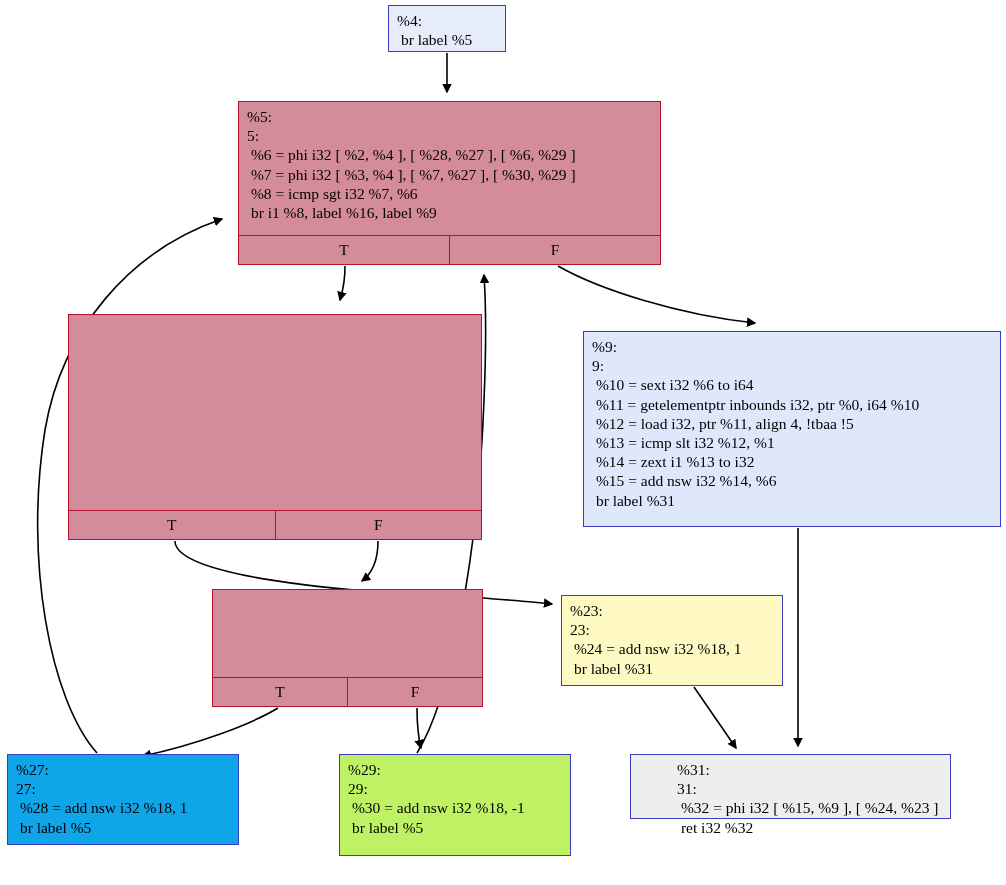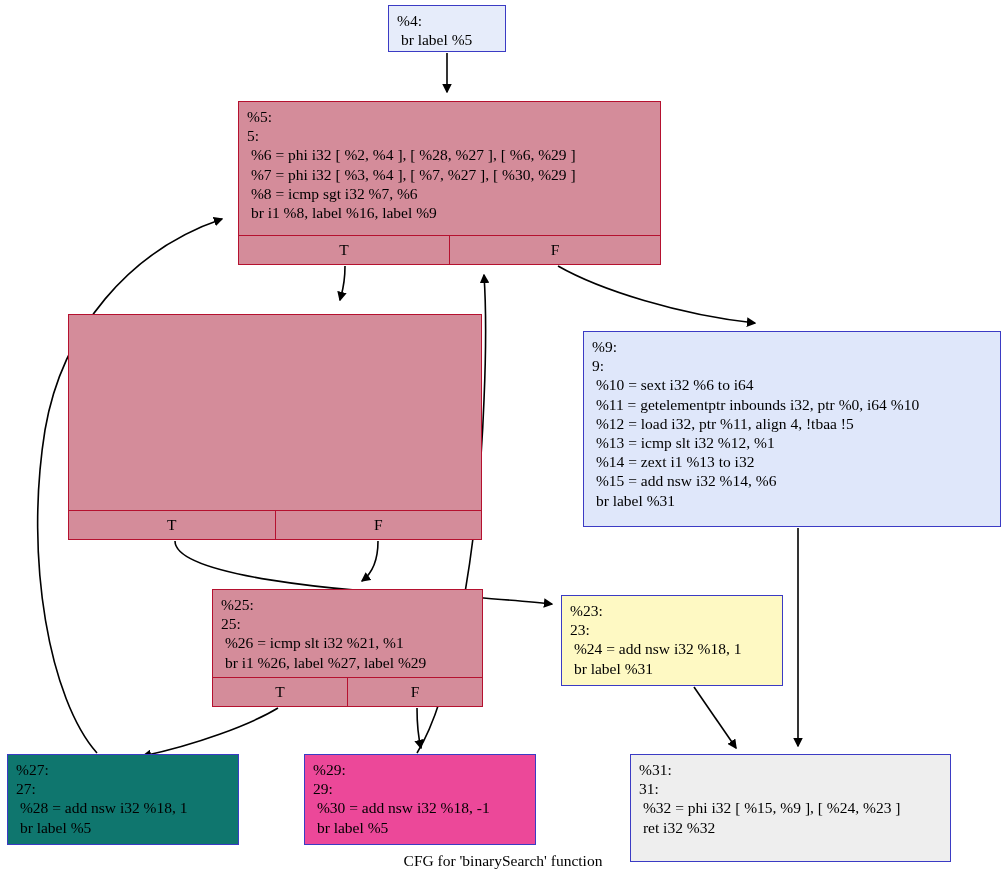--- a/index.html
+++ b/index.html
@@ -119,50 +119,45 @@
 9:
  %10 = sext i32 %6 to i64
  %11 = getelementptr inbounds i32, ptr %0, i64 %10
  %12 = load i32, ptr %11, align 4, !tbaa !5
  %13 = icmp slt i32 %12, %1
  %14 = zext i1 %13 to i32
  %15 = add nsw i32 %14, %6
  br label %31</div>
       </div>
       <div class="node-box red" style="left: 212px; top: 589px; width: 271px; height: 118px; background: rgb(212, 140, 154); border-color: rgb(181, 17, 47); position: absolute;">
-        <div class="node-body">%25:
-25:
- %26 = icmp slt i32 %21, %1
- br i1 %26, label %27, label %29</div>
         <div class="port-row" style="border-top-color: rgb(181, 17, 47); position: absolute; left: 0px; right: 0px; bottom: 0px;">
           <div class="port-cell" style="border-left-color: rgb(181, 17, 47);">T</div>
           <div class="port-cell" style="border-left-color: rgb(181, 17, 47);">F</div>
         </div>
       </div>
       <div class="node-box" style="left: 561px; top: 595px; width: 222px; height: 91px; background: #fef9c3; border-color: rgb(59, 59, 196);">
         <div class="node-body">%23:
 23:
  %24 = add nsw i32 %18, 1
  br label %31</div>
       </div>
-      <div class="node-box" style="left: 7px; top: 754px; width: 232px; height: 91px; background: #0f766e; border-color: rgb(59, 59, 196);">
+      <div class="node-box" style="left: 7px; top: 754px; width: 232px; height: 91px; background: #0ea5e9; border-color: rgb(59, 59, 196);">
         <div class="node-body">%27:
 27:
  %28 = add nsw i32 %18, 1
  br label %5</div>
       </div>
-      <div class="node-box" style="left: 304px; top: 754px; width: 232px; height: 91px; background: #ec4899; border-color: rgb(59, 59, 196);">
+      <div class="node-box" style="left: 339px; top: 754px; width: 232px; height: 102px; background: #bef264; border-color: rgb(59, 59, 196);">
         <div class="node-body">%29:
 29:
  %30 = add nsw i32 %18, -1
  br label %5</div>
       </div>
-      <div class="node-box" style="left: 630px; top: 754px; width: 321px; height: 108px; background: rgb(238, 238, 238); border-color: rgb(59, 59, 196);">
+      <div class="node-box" style="left: 630px; top: 754px; width: 321px; height: 65px; background: rgb(238, 238, 238); border-color: rgb(59, 59, 196); padding-left: 38px;">
         <div class="node-body">%31:
 31:
  %32 = phi i32 [ %15, %9 ], [ %24, %23 ]
  ret i32 %32</div>
       </div>
     </div>
 
-  <div class="graph-caption" style="top: 852px;">CFG for 'binarySearch' function</div>
 
 </div>
 
 </body></html>

